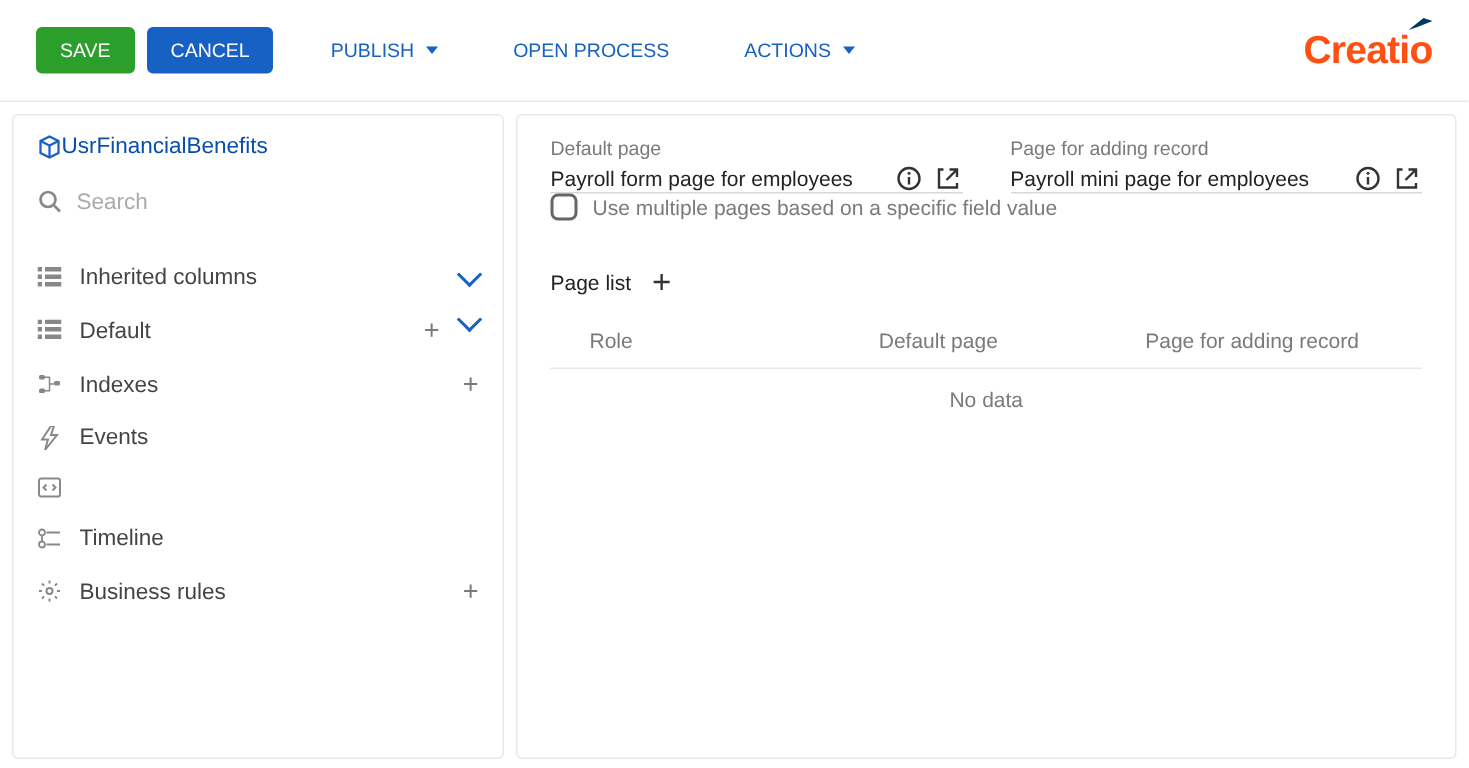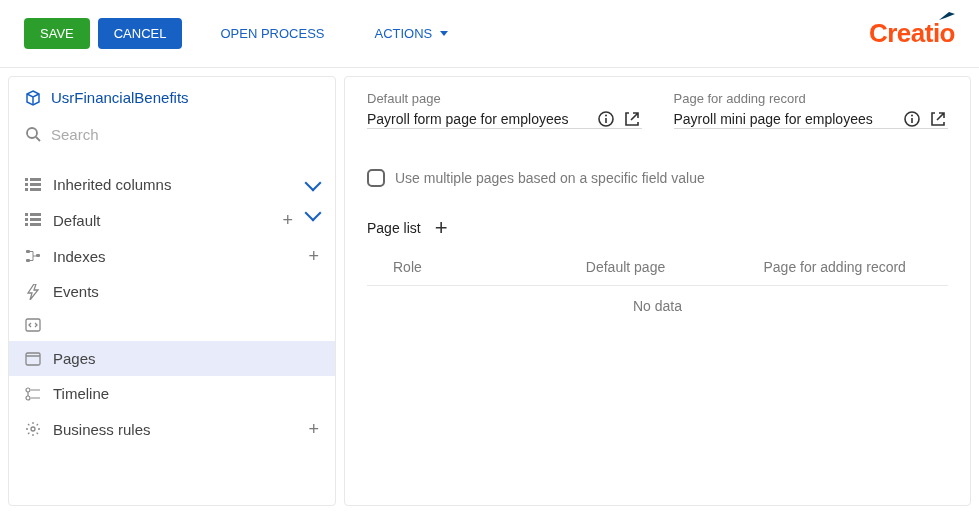--- a/index.html
+++ b/index.html
@@ -73,21 +73,20 @@
       background: #fff;
       border: 1px solid #e8e8e8;
       border-radius: 4px;
       display: flex;
       flex-direction: column;
       overflow: hidden;
     }
     .object-name {
       display: flex;
       align-items: center;
-      gap: 10px;
       padding: 12px 16px;
       color: #0a4eab;
       font-size: 15px;
     }
     .object-icon { color: #1760c4; }
     .search-box {
       display: flex;
       align-items: flex-start;
       padding: 8px 16px;
       gap: 10px;
@@ -169,21 +168,20 @@
     .pg-action-icon {
       width: 20px;
       color: #333;
       margin-left: 6px;
       cursor: pointer;
     }
     .chk-row {
       display: flex;
       align-items: center;
       gap: 10px;
-      margin-top: 40px;
       color: #7a7a7a;
       font-size: 14px;
     }
     .chk {
       width: 18px;
       height: 18px;
       border: 2px solid #666;
       border-radius: 5px;
     }
     .pl-section { margin-top: 30px; }
@@ -221,20 +219,24 @@
   </style>
 </head>
 <body>
 
 <div class="toolbar">
   <button class="btn btn-green">
     <span>SAVE</span>
   </button>
   <button class="btn btn-blue">
     <span>CANCEL</span>
+  </button>
+  <button class="btn btn-link">
+    <span>PUBLISH</span>
+    <span class="caret-down"></span>
   </button>
   <button class="btn btn-link">
     <span>OPEN PROCESS</span>
   </button>
   <button class="btn btn-link">
     <span>ACTIONS</span>
     <span class="caret-down"></span>
   </button>
   <div class="logo">
     <span>Creatio</span>
@@ -323,29 +325,20 @@
 
     <div class="nav-item">
       <span class="nav-icon">
         <svg width="16" height="14" viewBox="0 0 16 14">
             <rect x="1" y="1" width="14" height="12" rx="1.5" fill="none" stroke="#888" stroke-width="1.3"></rect>
             <path d="M6 5l-2 2 2 2M10 5l2 2-2 2" stroke="#888" fill="none" stroke-width="1.3"></path>
           </svg>
       </span>
     </div>
 
-    <div class="nav-item active">
-      <span class="nav-icon">
-        <svg width="16" height="14" viewBox="0 0 16 14">
-            <rect x="1" y="1" width="14" height="12" rx="1.5" fill="none" stroke="#888" stroke-width="1.3"></rect>
-            <line x1="1" y1="4" x2="15" y2="4" stroke="#888" stroke-width="1.3"></line>
-          </svg>
-      </span>
-      <span class="nav-label">Pages</span>
-    </div>
 
     <div class="nav-item">
       <span class="nav-icon">
         <svg width="16" height="14" viewBox="0 0 16 14">
             <circle cx="3" cy="3" r="2" fill="none" stroke="#888" stroke-width="1.2"></circle>
             <circle cx="3" cy="11" r="2" fill="none" stroke="#888" stroke-width="1.2"></circle>
             <line x1="3" y1="5" x2="3" y2="9" stroke="#888" stroke-width="1.2"></line>
             <line x1="6" y1="3" x2="15" y2="3" stroke="#888" stroke-width="1.2"></line>
             <line x1="6" y1="11" x2="15" y2="11" stroke="#888" stroke-width="1.2"></line>
           </svg>

